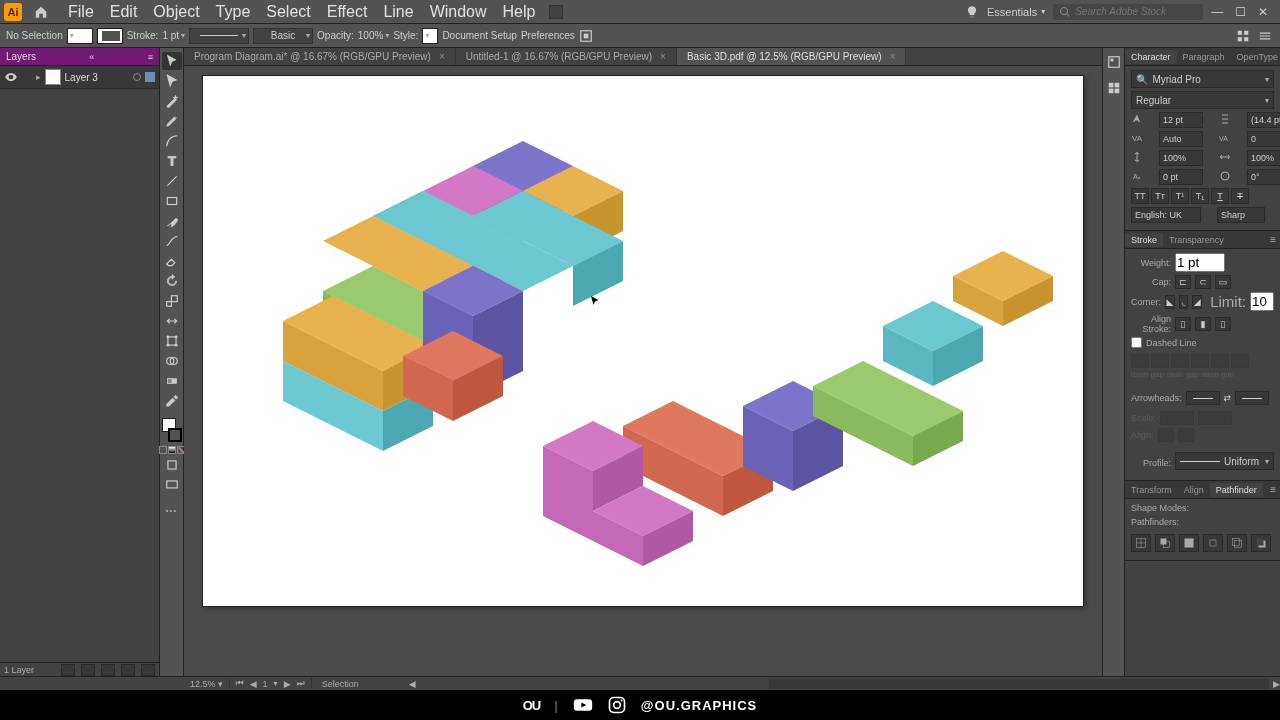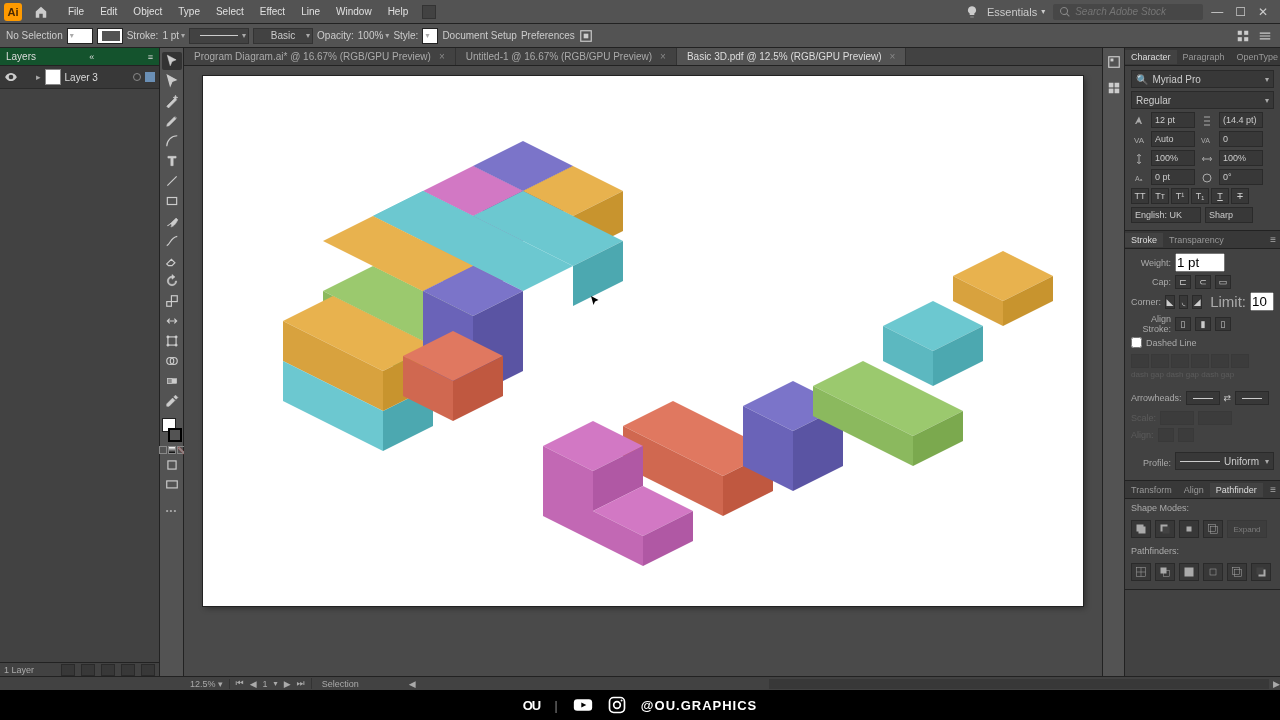--- a/index.html
+++ b/index.html
@@ -3,21 +3,21 @@
 <meta charset="utf-8">
 <style>
 * { margin: 0; padding: 0; box-sizing: border-box; font-family: "Segoe UI", Tahoma, sans-serif; }
 body { background: #323232; color: #ccc; font-size: 11px; overflow: hidden; width: 1280px; height: 720px; position: relative; }
 
 
 .menubar { height: 24px; background: #535353; display: flex; align-items: center; padding: 0 4px; gap: 0; border-bottom: 1px solid #222; }
 .menubar .logo { width: 18px; height: 18px; background: #ff9a00; border-radius: 3px; margin-right: 8px; display: flex; align-items: center; justify-content: center; color: #4a2800; font-weight: bold; font-size: 11px; }
 .menubar .home { width: 22px; height: 18px; display: flex; align-items: center; justify-content: center; margin-right: 8px; cursor: pointer; }
 .menubar .home svg { width: 14px; height: 14px; fill: #ccc; }
-.menubar .menu-item { padding: 3px 8px; cursor: pointer; font-size: 10px; color: #e0e0e0; }
+.menubar .menu-item { padding: 3px 8px; cursor: pointer; font-size: 16px; color: #e0e0e0; }
 .menubar .spacer { flex: 1; }
 .menubar .right-item { padding: 3px 8px; cursor: pointer; color: #ccc; font-size: 11px; display: flex; align-items: center; gap: 4px; }
 .menubar .search-stock { display: flex; align-items: center; background: #474747; padding: 2px 6px; border-radius: 2px; width: 150px; }
 .menubar .search-stock svg { width: 12px; height: 12px; fill: #888; margin-right: 4px; }
 .menubar .search-stock input { background: transparent; border: none; color: #888; font-size: 10px; outline: none; width: 120px; font-style: italic; }
 .menubar .win-controls { display: flex; gap: 12px; padding: 0 8px; }
 .menubar .win-controls span { cursor: pointer; font-size: 12px; color: #ccc; }
 .menubar .bulb { width: 14px; height: 14px; }
 
 
@@ -33,21 +33,21 @@
 .controlbar .wide-drop::after { content: "▾"; position: absolute; right: 2px; font-size: 8px; color: #aaa; }
 .controlbar .line-prev { width: 38px; height: 1px; background: #ccc; }
 .controlbar .btn-link { color: #ccc; cursor: pointer; }
 .controlbar .icon-group { display: flex; gap: 4px; margin-left: auto; }
 .controlbar .icon-group .ib { width: 18px; height: 16px; display: flex; align-items: center; justify-content: center; cursor: pointer; }
 .controlbar .icon-group .ib svg { width: 14px; height: 14px; fill: #ccc; }
 
 
 .main { display: flex; height: calc(720px - 24px - 24px - 14px - 30px); }
 .left-panelstack { width: 160px; background: #424242; border-right: 1px solid #222; display: flex; flex-direction: column; }
-.panel-tab { height: 18px; background: #14532d; display: flex; align-items: center; padding: 0 6px; font-size: 10px; color: #ddd; border-bottom: 1px solid #222; }
+.panel-tab { height: 18px; background: #701a75; display: flex; align-items: center; padding: 0 6px; font-size: 10px; color: #ddd; border-bottom: 1px solid #222; }
 .panel-tab .collapse { margin-left: auto; font-size: 9px; cursor: pointer; }
 .layer-row { display: flex; align-items: center; padding: 3px 4px; gap: 4px; background: #383838; border-bottom: 1px solid #2a2a2a; }
 .layer-row .eye { width: 14px; height: 14px; }
 .layer-row .thumb { width: 16px; height: 16px; background: #fff; border: 1px solid #888; }
 .layer-row .layer-name { font-size: 10px; color: #ddd; flex: 1; }
 .layer-row .dot { width: 8px; height: 8px; border-radius: 50%; border: 1px solid #888; }
 .layer-row .chev { font-size: 9px; color: #aaa; }
 
 
 .toolbar { width: 24px; background: #535353; border-right: 1px solid #222; display: flex; flex-direction: column; align-items: center; padding-top: 4px; gap: 2px; }
@@ -76,21 +76,21 @@
 .rightdock .dock-icon { width: 16px; height: 16px; cursor: pointer; display: flex; align-items: center; justify-content: center; }
 .rightdock .dock-icon svg { width: 14px; height: 14px; fill: #ccc; }
 
 
 .rightpanels { width: 156px; background: #424242; border-left: 1px solid #222; display: flex; flex-direction: column; font-size: 10px; overflow: hidden; }
 .panel-tabs { height: 18px; background: #383838; display: flex; align-items: center; border-bottom: 1px solid #222; }
 .panel-tabs .ptab { padding: 2px 6px; color: #999; cursor: pointer; font-size: 9px; }
 .panel-tabs .ptab.active { color: #ddd; background: #424242; }
 .panel-tabs .menu { margin-left: auto; padding: 0 4px; cursor: pointer; font-size: 10px; color: #aaa; }
 .panel-body { padding: 4px 6px; border-bottom: 1px solid #222; }
-.field-row { display: flex; align-items: flex-end; gap: 4px; margin-bottom: 3px; }
+.field-row { display: flex; align-items: flex-start; gap: 16px; margin-bottom: 3px; }
 .field-row .fld-icon { width: 16px; height: 14px; display: flex; align-items: center; justify-content: center; }
 .field-row .fld-icon svg { width: 12px; height: 12px; fill: #aaa; }
 .field-row input, .field-row select { background: #383838; border: 1px solid #2a2a2a; color: #ccc; font-size: 9px; height: 16px; padding: 0 3px; width: 44px; }
 .font-select { width: 100%; background: #383838; border: 1px solid #2a2a2a; color: #ccc; font-size: 10px; height: 18px; padding: 0 4px; margin-bottom: 3px; display: flex; align-items: center; position: relative; }
 .font-select::after { content: "▾"; position: absolute; right: 4px; font-size: 8px; color: #aaa; }
 .btn-rows { display: flex; gap: 2px; margin-bottom: 3px; }
 .btn-rows .sq { width: 18px; height: 16px; background: #383838; border: 1px solid #2a2a2a; display: flex; align-items: center; justify-content: center; font-size: 9px; cursor: pointer; }
 .stroke-opts { display: flex; align-items: center; gap: 4px; margin-bottom: 3px; font-size: 9px; }
 .stroke-opts .lbl { width: 40px; color: #aaa; text-align: right; }
 .stroke-opts .sq { width: 16px; height: 14px; background: #383838; border: 1px solid #2a2a2a; cursor: pointer; display:flex; align-items:center; justify-content:center;}
@@ -638,46 +638,20 @@
     </div>
 
     <div class="panel-tabs">
       <div class="ptab">Transform</div>
       <div class="ptab">Align</div>
       <div class="ptab active">Pathfinder</div>
       <div class="menu">≡</div>
     </div>
     <div class="panel-body">
       <div style="font-size:9px;color:#aaa;margin-bottom:3px;">Shape Modes:</div>
-      <div class="pathfinder-icons">
-        <div class="pf">
-            <svg viewBox="0 0 24 24">
-              <rect x="3" y="3" width="14" height="14"></rect>
-              <rect x="7" y="7" width="14" height="14"></rect>
-            </svg>
-          </div>
-        <div class="pf">
-            <svg viewBox="0 0 24 24">
-              <rect x="3" y="3" width="14" height="14"></rect>
-              <rect x="7" y="7" width="14" height="14" fill="#424242"></rect>
-            </svg>
-          </div>
-        <div class="pf">
-            <svg viewBox="0 0 24 24">
-              <rect x="7" y="7" width="10" height="10"></rect>
-            </svg>
-          </div>
-        <div class="pf">
-            <svg viewBox="0 0 24 24">
-              <rect x="3" y="3" width="14" height="14" fill="none" stroke="#aaa"></rect>
-              <rect x="7" y="7" width="14" height="14" fill="none" stroke="#aaa"></rect>
-            </svg>
-          </div>
-        <div class="pf" style="width:40px;opacity:.4;font-size:8px;">Expand</div>
-      </div>
       <div style="font-size:9px;color:#aaa;margin:4px 0 3px;">Pathfinders:</div>
       <div class="pathfinder-icons">
         <div class="pf">
             <svg viewBox="0 0 24 24">
               <rect x="3" y="3" width="18" height="18" fill="none" stroke="#aaa"></rect>
               <path d="M3 12h18M12 3v18" stroke="#aaa"></path>
             </svg>
           </div>
         <div class="pf">
             <svg viewBox="0 0 24 24">

